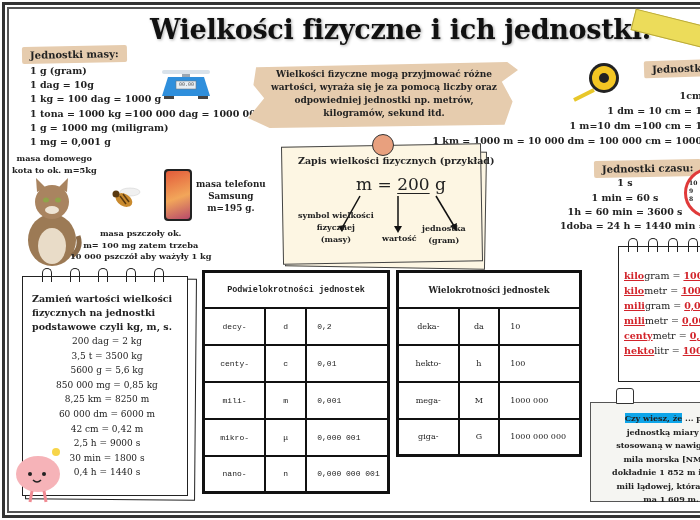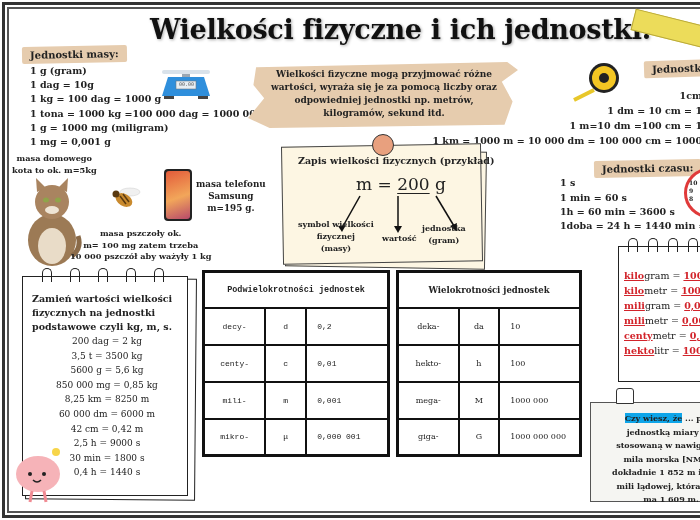--- a/index.html
+++ b/index.html
@@ -25,21 +25,21 @@
   .lbl { font-size: 8px; font-weight: bold; text-align: center; line-height: 12px; white-space: nowrap; }
   .notebook { background: #fff; border: 1.5px solid #222; }
   .conv-title { left: 32px; top: 292px; width: 150px; font-size: 9.5px; font-weight: bold; text-align: left; line-height: 14px; }
   .conv-list { left: 32px; top: 334px; width: 150px; font-size: 9px; text-align: center; line-height: 14.6px; }
   table.pref { position: absolute; border-collapse: collapse; border: 3px solid #111; background: #fff; }
   table.pref td { border: 2px solid #111; font-size: 8px; height: 37px; }
   table.pref td.hd { height: 36px; text-align: center; font-weight: bold; font-size: 8.5px; }
   table.pref td.c1 { width: 60px; text-align: center; }
   table.pref td.c2 { width: 40px; text-align: center; }
   table.pref td.c3 { width: 80px; padding-left: 10px; }
-  .time-list { font-size: 9.5px; font-weight: bold; line-height: 14.5px; white-space: nowrap; }
+  .time-list { font-size: 9.5px; font-weight: bold; line-height: 14.5px; text-align: center; white-space: nowrap; }
   .prefix-notes { left: 624px; top: 268px; font-size: 9.5px; line-height: 15px; white-space: nowrap; }
   .prefix-notes .red { color: #d2232a; font-weight: bold; text-decoration: underline; }
   .fact { left: 590px; top: 402px; width: 140px; height: 100px; background: #f5f5f2; border: 1px solid #555; }
   .fact-text { left: 596px; top: 412px; width: 150px; font-size: 8px; font-weight: bold; line-height: 13.5px; text-align: center; }
   .fact-text .hl { background: #0ea5e9; }
   .ring { width: 10px; height: 14px; border: 1.5px solid #222; border-bottom: none; border-radius: 6px 6px 0 0; position: absolute; }
   .pin { width: 22px; height: 22px; background: #e8a07e; border: 1.5px solid #333; border-radius: 50%; }
 </style>
 </head>
 <body>
@@ -146,21 +146,21 @@
   <span>g</span>
 </div>
 <svg class="abs" style="left:300px;top:192px;" width="170" height="44">
   <path d="M60 4 L42 36" stroke="#111" stroke-width="1.5"></path>
     <path d="M38 34 L42 40 L46 33 Z" fill="#111"></path>
   <path d="M98 4 L98 36" stroke="#111" stroke-width="1.5"></path>
     <path d="M94 34 L98 41 L102 34 Z" fill="#111"></path>
   <path d="M136 4 L154 34" stroke="#111" stroke-width="1.5"></path>
     <path d="M150 34 L156 39 L157 31 Z" fill="#111"></path>
 </svg>
-<div class="abs lbl" style="left:298px;top:218px;">
+<div class="abs lbl" style="left:298px;top:209px;">
   <div>symbol wielkości</div>
   <div>fizycznej</div>
   <div>(masy)</div>
 </div>
 <div class="abs lbl" style="left:382px;top:232px;">wartość</div>
 <div class="abs lbl" style="left:422px;top:222px;">
   <div>jednostka</div>
   <div>(gram)</div>
 </div>
 
@@ -226,20 +226,25 @@
   <tr>
         <td class="c1">mili-</td>
         <td class="c2">m</td>
         <td class="c3">0,001</td>
       </tr>
   <tr>
         <td class="c1">mikro-</td>
         <td class="c2">μ</td>
         <td class="c3">0,000 001</td>
       </tr>
+  <tr>
+        <td class="c1">nano-</td>
+        <td class="c2">n</td>
+        <td class="c3">0,000 000 001</td>
+      </tr>
 </tbody>
   </table>
 
 <table class="pref" style="left:396px;top:270px;width:186px;border-radius:12px;">
   <tbody>
       <tr>
         <td class="hd" colspan="3">Wielokrotności jednostek</td>
       </tr>
   <tr>
         <td class="c1">deka-</td>

